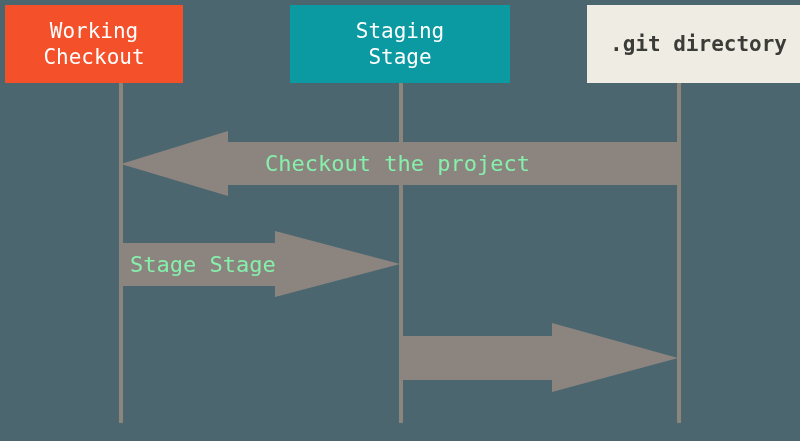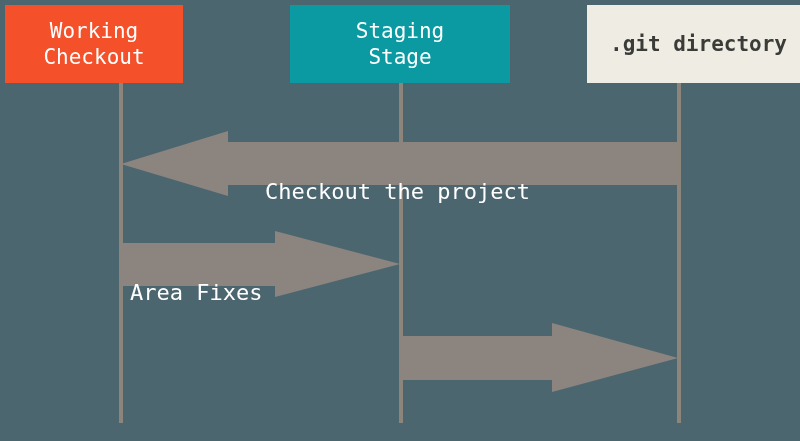--- a/index.html
+++ b/index.html
@@ -77,23 +77,22 @@
     width: 800px;
     height: 441px;
   }
 
   
   .arrow-label {
     position: absolute;
     font-family: "DejaVu Sans Mono", "Liberation Mono", monospace;
     font-size: 22px;
     line-height: 22px;
-    color: #ffffff;
+    color: #86efac;
     white-space: pre;
-    margin-top: 28px;
   }
   #label-checkout {
     left: 265px;
     top: 153px;
   }
   #label-stage {
     left: 130px;
     top: 254px;
   }
   #label-commit {
@@ -128,16 +127,16 @@
 
     <polygon fill="#8c857f" points="121,164 228,131 228,142 678,142 678,185 228,185 228,196"></polygon>
 
     <polygon fill="#8c857f" points="400,264 275,231 275,243 120,243 120,286 275,286 275,297"></polygon>
 
     <polygon fill="#8c857f" points="678,358 552,323 552,336 400,336 400,380 552,380 552,392"></polygon>
   </svg>
 
   <div class="arrow-label" id="label-checkout">Checkout the project</div>
 
-  <div class="arrow-label" id="label-stage">Area Fixes</div>
+  <div class="arrow-label" id="label-stage">Stage Stage</div>
 
 
 </div>
 
 </body></html>

